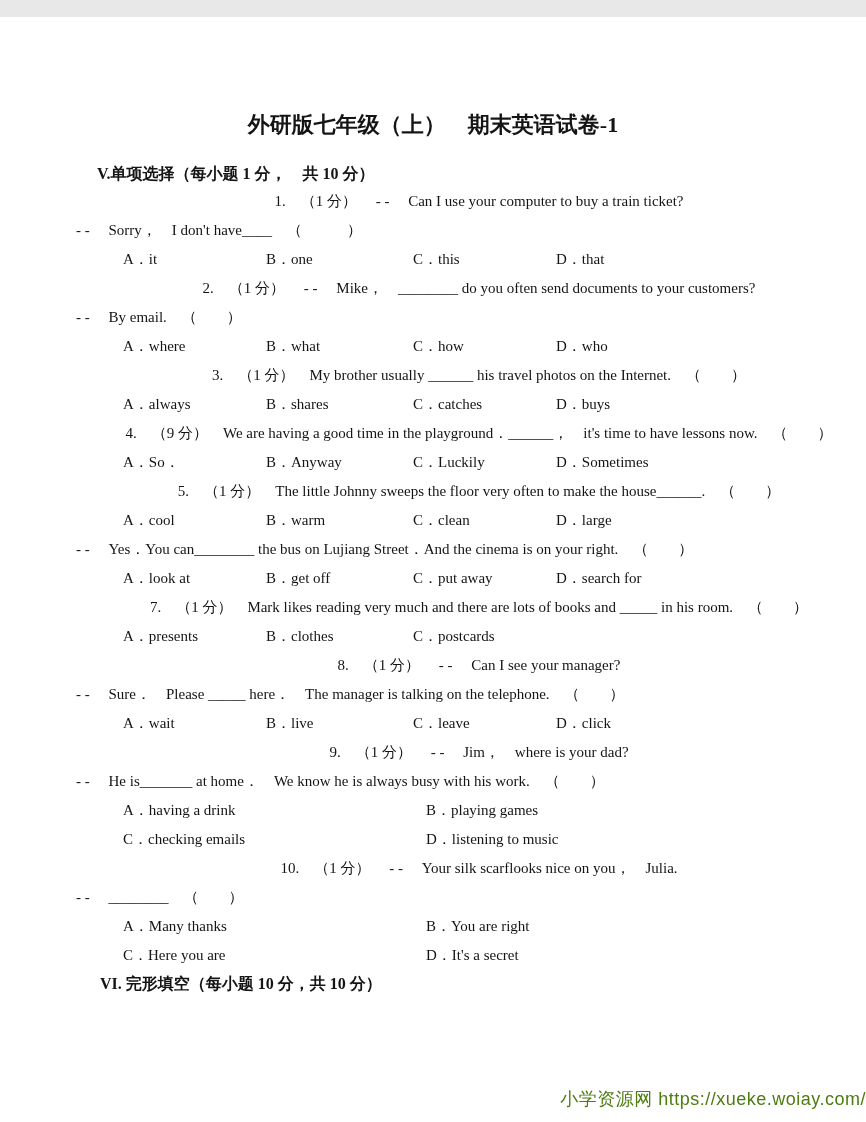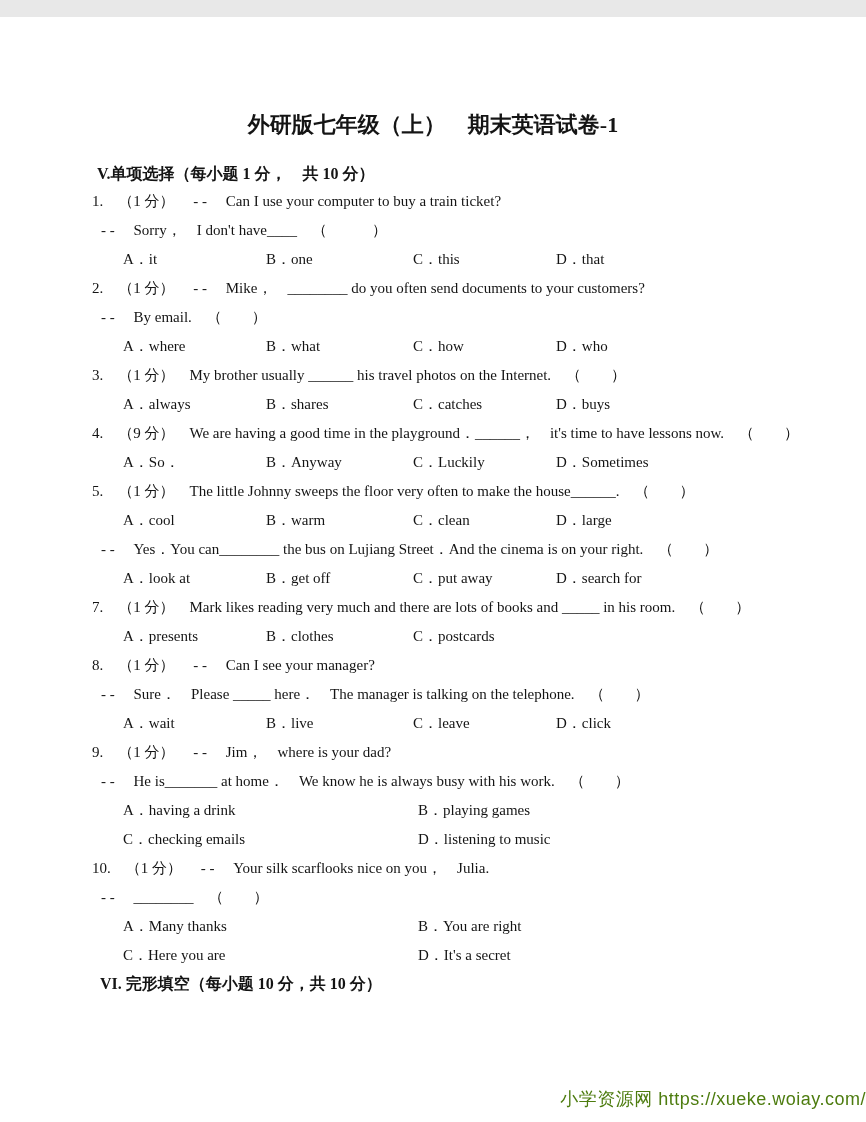--- a/index.html
+++ b/index.html
@@ -32,28 +32,28 @@
     white-space: pre;
   }
   .section-header.vi { margin: 0 0 0 100px; height: 28px; line-height: 28px; }
   .lines { margin-top: 0; }
   .line {
     height: 29px;
     line-height: 29px;
     white-space: pre;
     font-size: 15px;
   }
-  .ql1 { padding-left: 92px; }
-  .ql2 { padding-left: 101px; }
+  .ql1 { padding-left: 92px; text-align: center; }
+  .ql2 { padding-left: 76px; }
   .opts {
     display: grid;
     margin-left: 123px;
   }
   .opts4 { grid-template-columns: 143px 147px 143px auto; }
-  .opts2 { grid-template-columns: 295px auto; }
+  .opts2 { grid-template-columns: 295px auto; gap: 8px; }
   .opt { white-space: pre; }
   .footer {
     position: absolute;
     left: 0;
     bottom: 28px;
     width: 100%;
     text-align: right;
     color: #4d7c0f;
     font-family: "Liberation Sans", "DejaVu Sans", sans-serif;
     font-size: 18px;

